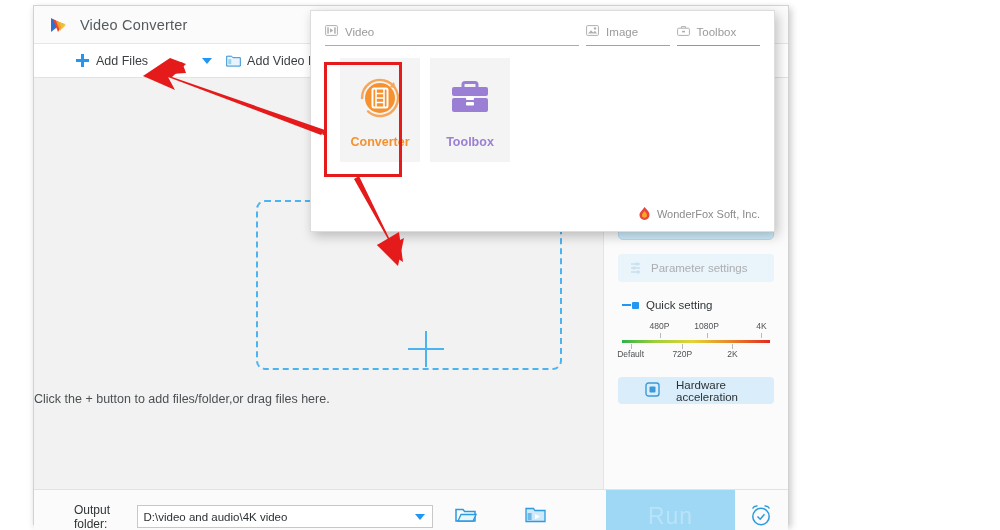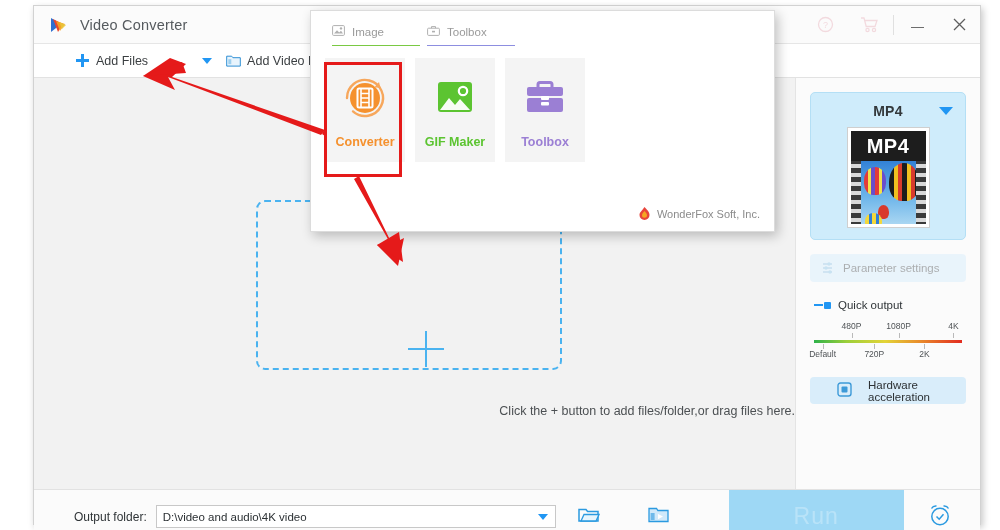--- a/index.html
+++ b/index.html
@@ -12,21 +12,21 @@
   #app {
     position: relative;
     width: 1000px; height: 530px;
     background: #ffffff;
   }
 
   
   .window {
     position: absolute;
     left: 33px; top: 5px;
-    width: 948px; height: 520px;
+    width: 756px; height: 520px;
     background: #f2f2f2;
     border: 1px solid #d2d2d2;
     box-shadow: 2px 3px 7px rgba(0,0,0,0.22);
   }
 
   
   .titlebar {
     position: relative;
     height: 38px;
     background: #fbfbfb;
@@ -114,22 +114,22 @@
   .dz-plus {
     position: absolute;
     left: 374px; top: 253px;
     width: 36px; height: 36px;
   }
   .dz-plus::before, .dz-plus::after { content:''; position:absolute; background:#4ab3f0; }
   .dz-plus::before { top:17px; left:0; width:36px; height:2px; }
   .dz-plus::after  { left:17px; top:0; height:36px; width:2px; }
   .dz-text {
     position: absolute;
-    left: 0; right: 0; top: 326px;
-    text-align: right;
+    left: 0; right: 0; top: 314px;
+    text-align: left;
     font-size: 12.5px; color: #4c5053;
   }
 
   
   .rightpanel {
     width: 185px;
     background: #fbfbfb;
     border-left: 1px solid #e4e4e4;
     position: relative;
     padding-top: 14px;
@@ -305,21 +305,21 @@
     font-size:11.5px; color:#9a9a9a;
   }
   .pop-tab .uline {
     position:absolute; left:0; right:0; bottom:0; height:1.5px;
   }
   .pt-video   { width: 268px; }
   .pt-image   { width: 88px;  margin-left: 7px; }
   .pt-toolbox { width: 88px;  margin-left: 7px; }
 
   .pop-grid {
-    display:flex; padding: 12px 14px 0 14px; gap: 10px;
+    display:flex; padding: 12px 14px 0 29px; gap: 10px;
   }
   .tile {
     width: 80px; height: 104px;
     background: #f4f4f4;
     display:flex; flex-direction:column; align-items:center;
     padding-top: 14px;
     position: relative;
   }
   .tile .tlab {
     position:absolute; bottom: 13px; font-size: 12.5px; font-weight: bold;
@@ -441,21 +441,21 @@
             </svg>
           </span>
           <span>Parameter settings</span>
         </div>
 
         <div class="qs-row">
           <span class="qs-mark">
             <span class="bar"></span>
               <span class="dot"></span>
           </span>
-          <span class="qlabel">Quick output</span>
+          <span class="qlabel">Quick setting</span>
         </div>
 
         <div class="slider-wrap">
           <div class="sl-track"></div>
           <div id="slider-marks">
               <div class="sl-tick up" style="left: 26%;"></div>
               <div class="sl-lab top" style="left: 26%;">480P</div>
               <div class="sl-tick up" style="left: 57%;"></div>
               <div class="sl-lab top" style="left: 57%;">1080P</div>
               <div class="sl-tick up" style="left: 93%;"></div>
@@ -516,20 +516,34 @@
             <path d="M21.5 6.5 A5 5 0 0 0 16.5 4" fill="none" stroke="#2b9ae0" stroke-width="1.5"></path>
             <path d="M9.5 14.5 l2.7 2.7 l4.3 -5" fill="none" stroke="#2b9ae0" stroke-width="1.5"></path>
           </svg>
         </span>
       </div>
     </div>
   </div>
 
   <div class="popup">
     <div class="pop-tabs">
+      <div class="pop-tab pt-video">
+        <div class="tlabel">
+          <span>
+            <svg width="13" height="11" viewBox="0 0 13 11">
+              <rect x=".6" y=".6" width="11.8" height="9.8" rx="1" fill="none" stroke="#b0b0b0" stroke-width="1"></rect>
+              <rect x="2.3" y="2.3" width="1.5" height="6.4" fill="#b0b0b0"></rect>
+              <rect x="9.2" y="2.3" width="1.5" height="6.4" fill="#b0b0b0"></rect>
+              <path d="M5 3.2 l3.3 2.3 l-3.3 2.3 z" fill="#b0b0b0"></path>
+            </svg>
+          </span>
+          <span>Video</span>
+        </div>
+        <div class="uline" style="background: rgb(232, 163, 61);"></div>
+      </div>
 
       <div class="pop-tab pt-image">
         <div class="tlabel">
           <span>
             <svg width="13" height="11" viewBox="0 0 13 11">
               <rect x=".6" y=".6" width="11.8" height="9.8" rx="1" fill="none" stroke="#b0b0b0" stroke-width="1"></rect>
               <path d="M2 8.6 l3-3.4 l2.2 2.4 l1.8-1.9 l2 2.9 z" fill="#b0b0b0"></path>
               <circle cx="9" cy="3.4" r="1.2" fill="#b0b0b0"></circle>
             </svg>
           </span>
@@ -562,28 +576,20 @@
           <circle cx="26" cy="26" r="15" fill="#f5912e"></circle>
           <rect x="18.5" y="16.5" width="15" height="19" rx="1.5" fill="none" stroke="#fff" stroke-width="2"></rect>
           <path d="M22 16.5 v19 M30 16.5 v19" stroke="#fff" stroke-width="1.6"></path>
           <path d="M22 21.5 h8 M22 26 h8 M22 30.5 h8" stroke="#fff" stroke-width="1.4"></path>
         </svg>
         <span class="tlab" style="color:#f5912e">Converter</span>
       </div>
 
 
 
-      <div class="tile">
-        <svg width="52" height="52" viewBox="0 0 52 52">
-          <rect x="9" y="10" width="34" height="30" rx="3" fill="#5cc431"></rect>
-          <path d="M11 38 l9 -12 l6 7 l5 -6 l10 11 z" fill="#ffffff" opacity=".95"></path>
-          <circle cx="34" cy="19" r="4.2" fill="none" stroke="#ffffff" stroke-width="2.2"></circle>
-        </svg>
-        <span class="tlab" style="color:#5cc431">GIF Maker</span>
-      </div>
 
       <div class="tile">
         <svg width="52" height="52" viewBox="0 0 52 52">
           <path d="M19 15 v-2.5 a2 2 0 0 1 2 -2 h10 a2 2 0 0 1 2 2 v2.5" fill="none" stroke="#9b7fd4" stroke-width="3"></path>
           <rect x="8" y="15" width="36" height="9" rx="2" fill="#9b7fd4"></rect>
           <rect x="8" y="26" width="36" height="14" rx="2" fill="#9b7fd4"></rect>
           <rect x="22" y="24" width="8" height="4" rx="1" fill="#ffffff"></rect>
           <rect x="22" y="30" width="8" height="3.4" rx="1" fill="#ffffff"></rect>
         </svg>
         <span class="tlab" style="color:#9b7fd4">Toolbox</span>

